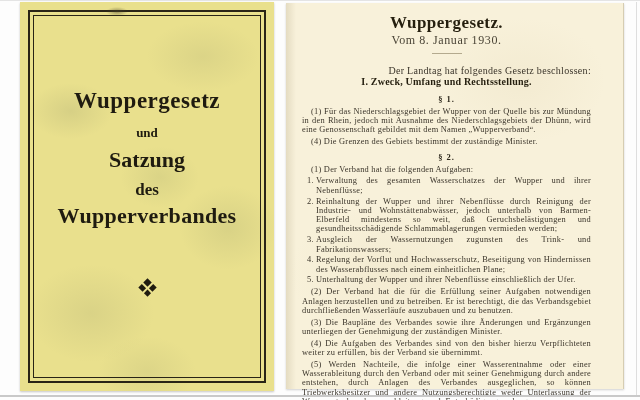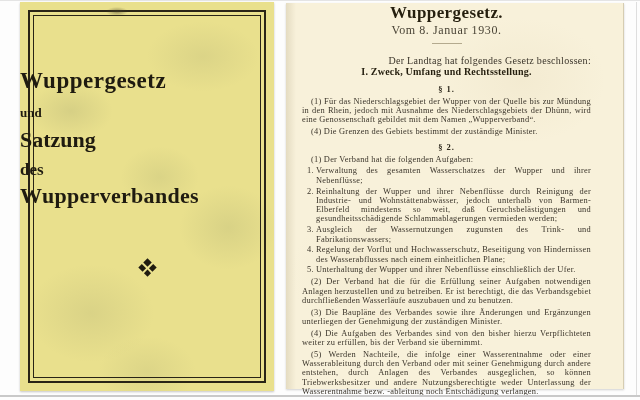--- a/index.html
+++ b/index.html
@@ -19,42 +19,42 @@
       radial-gradient(80px 50px at 72% 14%, rgba(148,150,104,.16), transparent 70%),
       radial-gradient(70px 60px at 82% 58%, rgba(140,146,100,.18), transparent 70%),
       radial-gradient(90px 70px at 28% 80%, rgba(148,150,104,.18), transparent 70%),
       radial-gradient(56px 44px at 55% 45%, rgba(120,130,90,.13), transparent 70%),
       radial-gradient(70px 50px at 50% 95%, rgba(148,150,104,.15), transparent 70%);
     box-shadow:0 1px 2px rgba(0,0,0,.22);}
   .cover-frame-outer{position:absolute;inset:8px;border:2px solid #292416;}
   .cover-frame-inner{position:absolute;inset:3px;border:1px solid #292416;}
   .cover-stain{position:absolute;top:5px;left:86px;width:22px;height:9px;
     background:radial-gradient(ellipse at center, rgba(70,65,40,.5), rgba(70,65,40,0) 72%);}
-  .cover-content{position:relative;text-align:left;padding-top:66px;color:#1f1b10;}
+  .cover-content{position:relative;text-align:center;padding-top:86px;color:#1f1b10;}
   .cover-t1{font-size:23px;line-height:26px;font-weight:bold;letter-spacing:.5px;}
   .cover-t2{font-size:13px;line-height:15px;font-weight:bold;margin-top:11px;}
   .cover-t3{font-size:22px;line-height:26px;font-weight:bold;margin-top:7px;}
   .cover-t4{font-size:17px;line-height:14px;font-weight:bold;margin-top:10px;}
   .cover-t5{font-size:22px;line-height:26px;font-weight:bold;margin-top:6px;letter-spacing:.3px;}
   .ornament{width:13px;height:13px;margin:52px auto 0;transform:rotate(45deg);
     display:grid;grid-template-columns:1fr 1fr;grid-template-rows:1fr 1fr;gap:2px;}
   .ornament span{background:#1f1b10;display:block;}
 
   
   .page{position:absolute;left:286px;top:3px;width:337px;height:386px;
     background-color:#f8f1da;
     background-image:
       radial-gradient(120px 90px at 70% 20%, rgba(200,180,130,.10), transparent 70%),
       radial-gradient(140px 100px at 30% 70%, rgba(200,180,130,.10), transparent 70%);
     border-right:1px solid #d6cdb2;
     box-shadow:0 1px 2px rgba(0,0,0,.18);}
   .page::before{content:"";position:absolute;left:0;top:0;bottom:0;width:10px;
     background:linear-gradient(to right, rgba(150,135,95,.20), rgba(150,135,95,0));}
   .page-content{position:relative;margin:0 32px 0 16px;color:#3a342a;}
-  .page-title{text-align:center;padding-top:0;font-size:17px;line-height:20px;font-weight:bold;color:#251f0f;letter-spacing:.4px;}
+  .page-title{text-align:center;padding-top:10px;font-size:17px;line-height:20px;font-weight:bold;color:#251f0f;letter-spacing:.4px;}
   .date-line{text-align:center;font-size:12px;line-height:9px;margin-top:3px;letter-spacing:.6px;color:#4a4436;}
   .rule{width:30px;height:1px;background:#b4aa8e;margin:8px auto 0;}
   .enact{font-size:10px;line-height:9px;margin:12px 0 0 28px;letter-spacing:.3px;text-align:right;}
   .chapter{text-align:center;font-size:10px;line-height:12px;font-weight:bold;margin-top:1px;letter-spacing:.2px;color:#251f0f;}
   .mark{text-align:center;font-size:8.5px;line-height:10px;font-weight:bold;margin:6px 0 2px;letter-spacing:1px;color:#2c271b;}
   .body{font-size:8.4px;line-height:9.3px;text-align:justify;letter-spacing:.25px;margin:2.5px 0;}
   .indent{text-indent:9px;}
   .li{display:flex;margin:1.5px 0;}
   .li .num{flex:0 0 9px;margin-left:5px;font-size:8.4px;line-height:9.3px;letter-spacing:.25px;}
   .li .txt{flex:1;font-size:8.4px;line-height:9.3px;text-align:justify;letter-spacing:.25px;}

